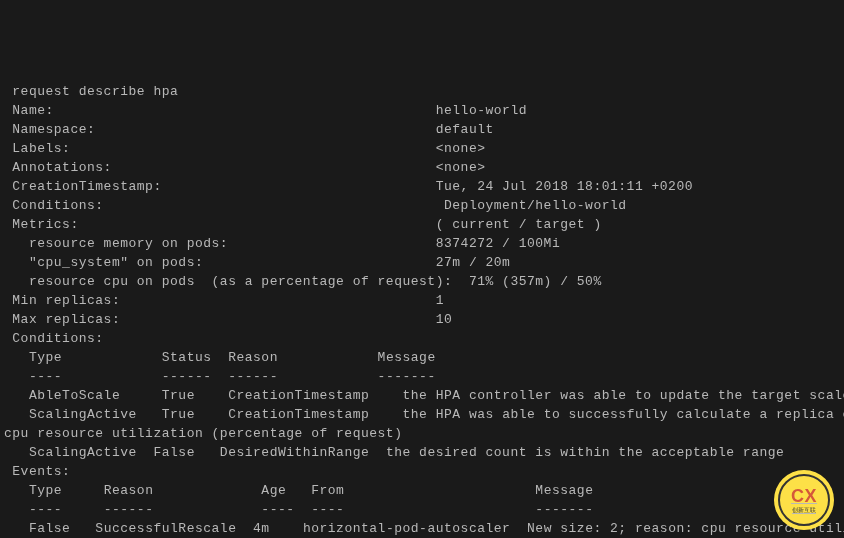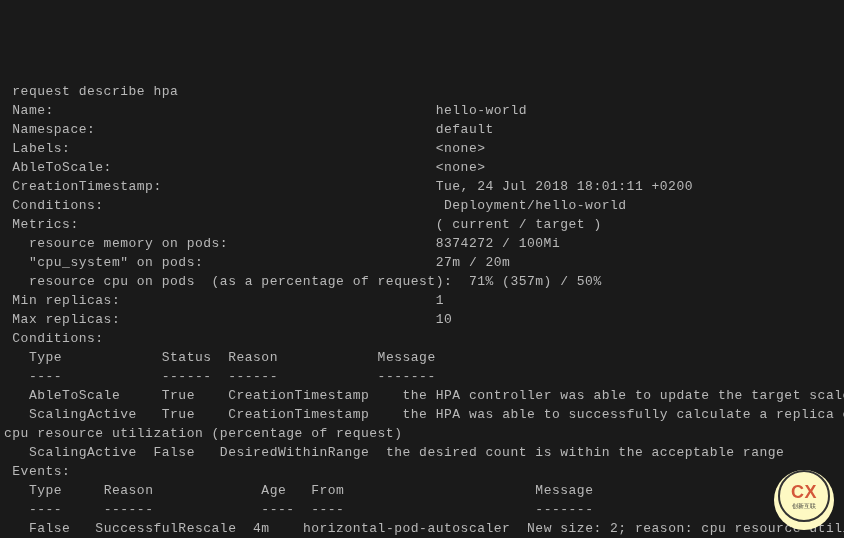--- a/index.html
+++ b/index.html
@@ -18,26 +18,27 @@
     }
     .terminal {
       padding: 6px 4px;
     }
     .logo {
       position: absolute;
       bottom: 8px;
       right: 10px;
       width: 60px;
       height: 60px;
-      background: #fef9c3;
+      background: #fde047;
       border-radius: 50%;
       display: flex;
       align-items: center;
-      justify-content: flex-start;
+      justify-content: center;
       flex-direction: column;
+      text-decoration: underline;
     }
     .logo-inner {
       width: 48px;
       height: 48px;
       border: 2px solid #333;
       border-radius: 50%;
       display: flex;
       align-items: center;
       justify-content: center;
       flex-direction: column;
@@ -59,21 +60,21 @@
   </style>
 </head>
 <body>
 
 
 
 <div class="terminal"><span> request describe hpa</span>
 <span> Name:</span>                                              <span>hello-world</span>
 <span> Namespace:</span>                                         <span>default</span>
 <span> Labels:</span>                                            <span>&lt;none&gt;</span>
-<span> AbleToScale:</span>                                       <span>&lt;none&gt;</span>
+<span> Annotations:</span>                                       <span>&lt;none&gt;</span>
 <span> CreationTimestamp:</span>                                 <span>Tue, 24 Jul 2018 18:01:11 +0200</span>
 <span> Conditions:</span>                                         <span>Deployment/hello-world</span>
 <span> Metrics:</span>                                           <span>( current / target )</span>
 <span>   resource memory on pods:</span>                         <span>8374272 / 100Mi</span>
 <span>   "cpu_system" on pods:</span>                            <span>27m / 20m</span>
 <span>   resource cpu on pods  (as a percentage of request):</span>  <span>71% (357m) / 50%</span>
 <span> Min replicas:</span>                                      <span>1</span>
 <span> Max replicas:</span>                                      <span>10</span>
 <span> Conditions:</span>
 <span>   Type</span>            <span>Status</span>  <span>Reason</span>            <span>Message</span>

